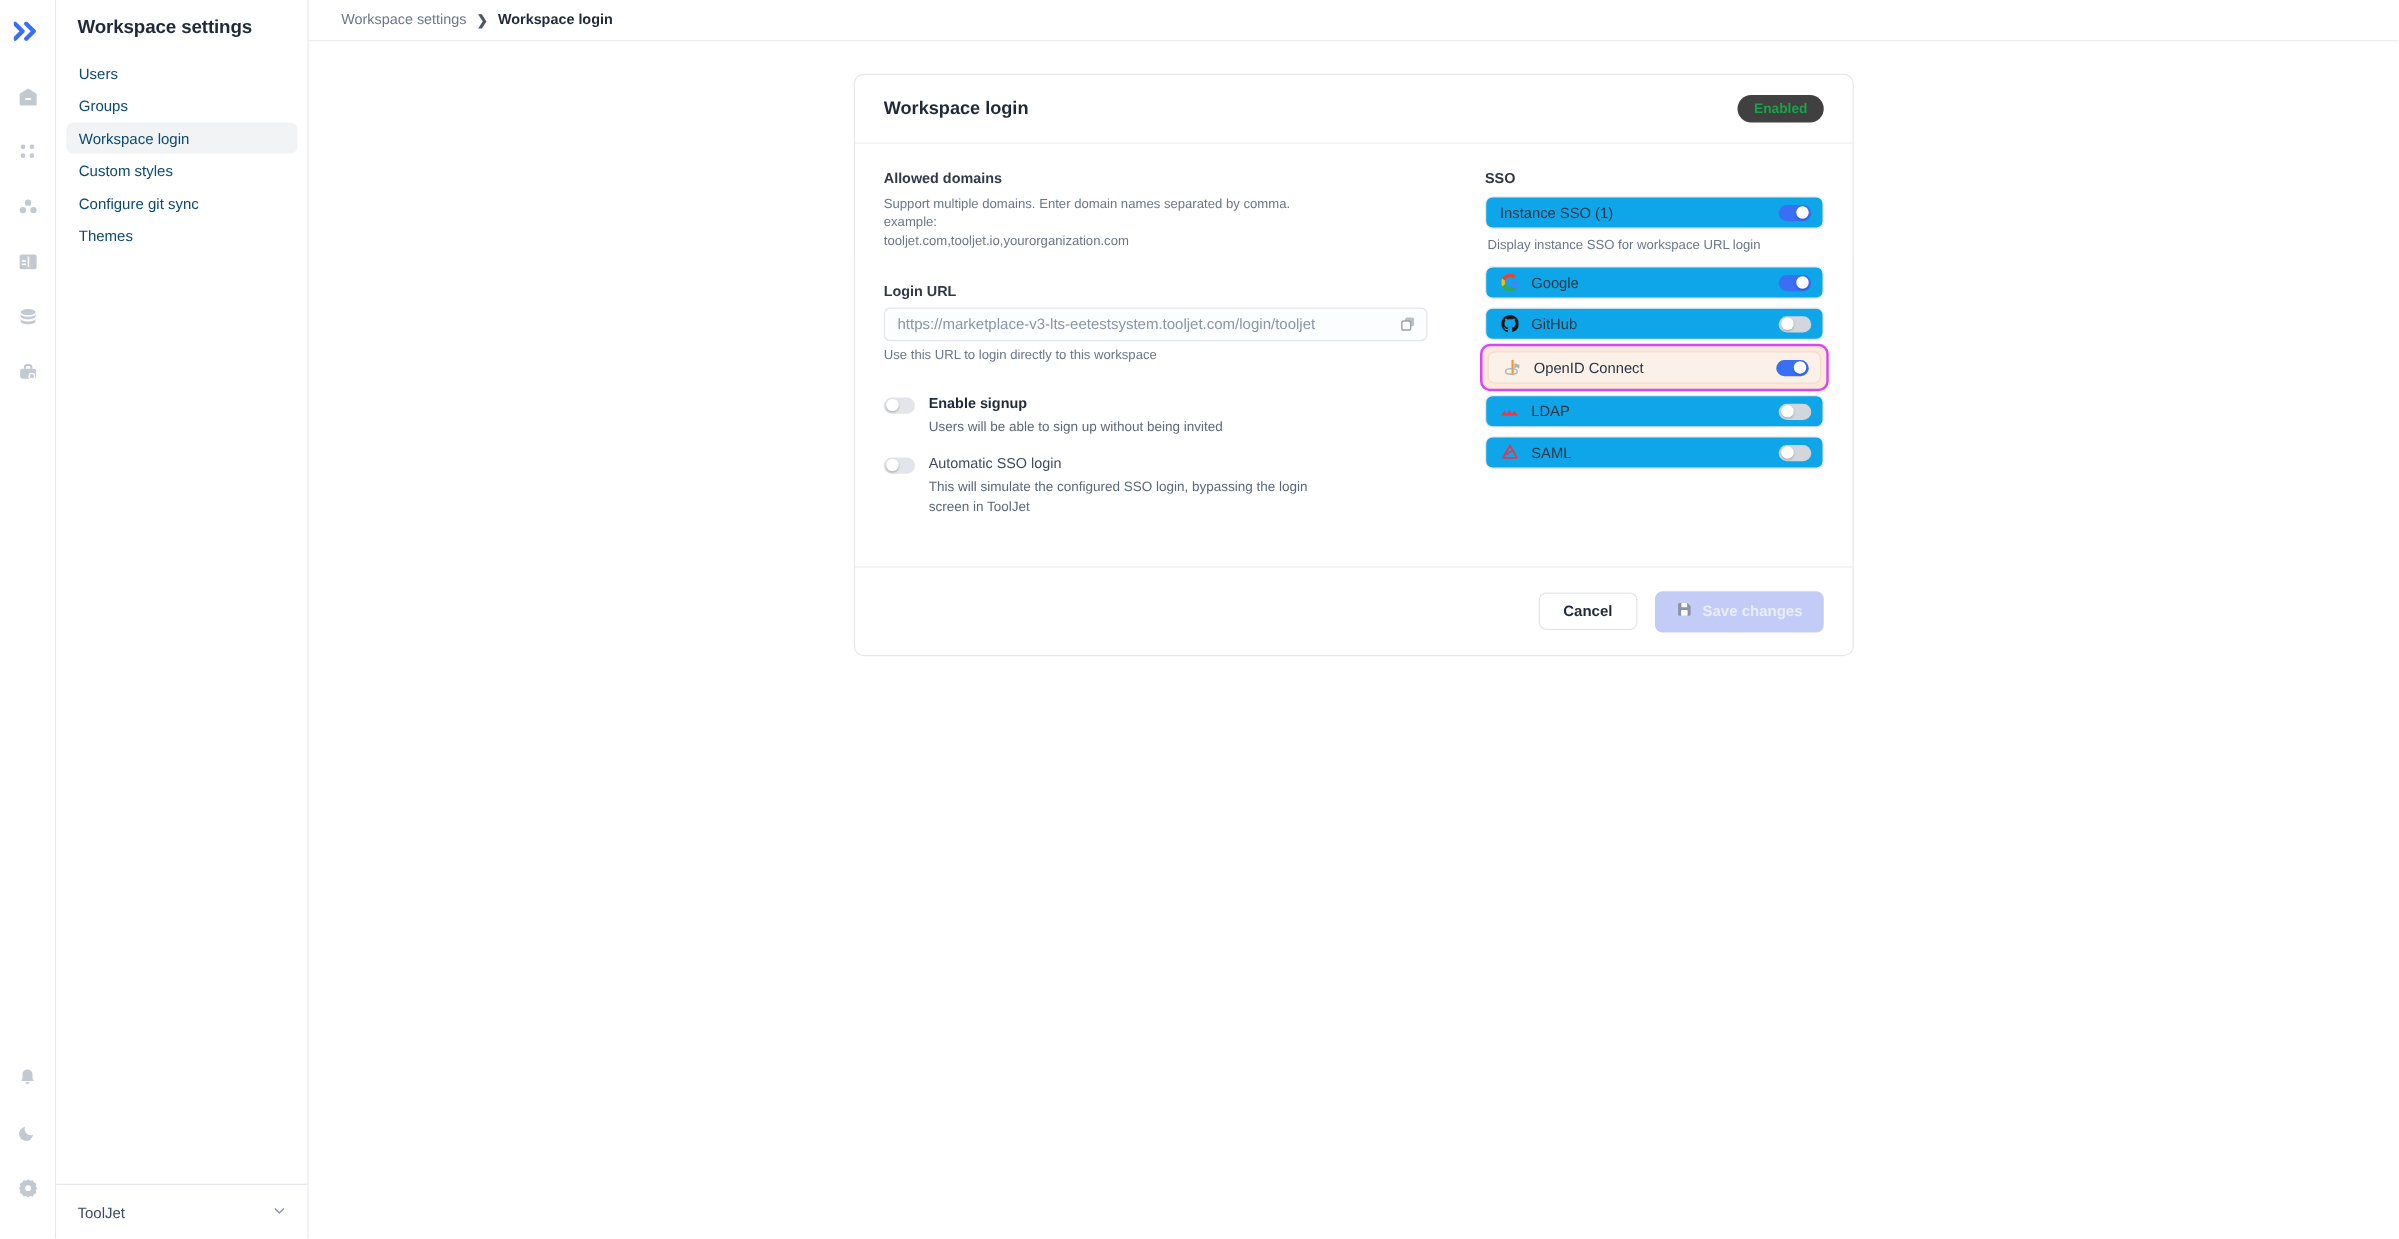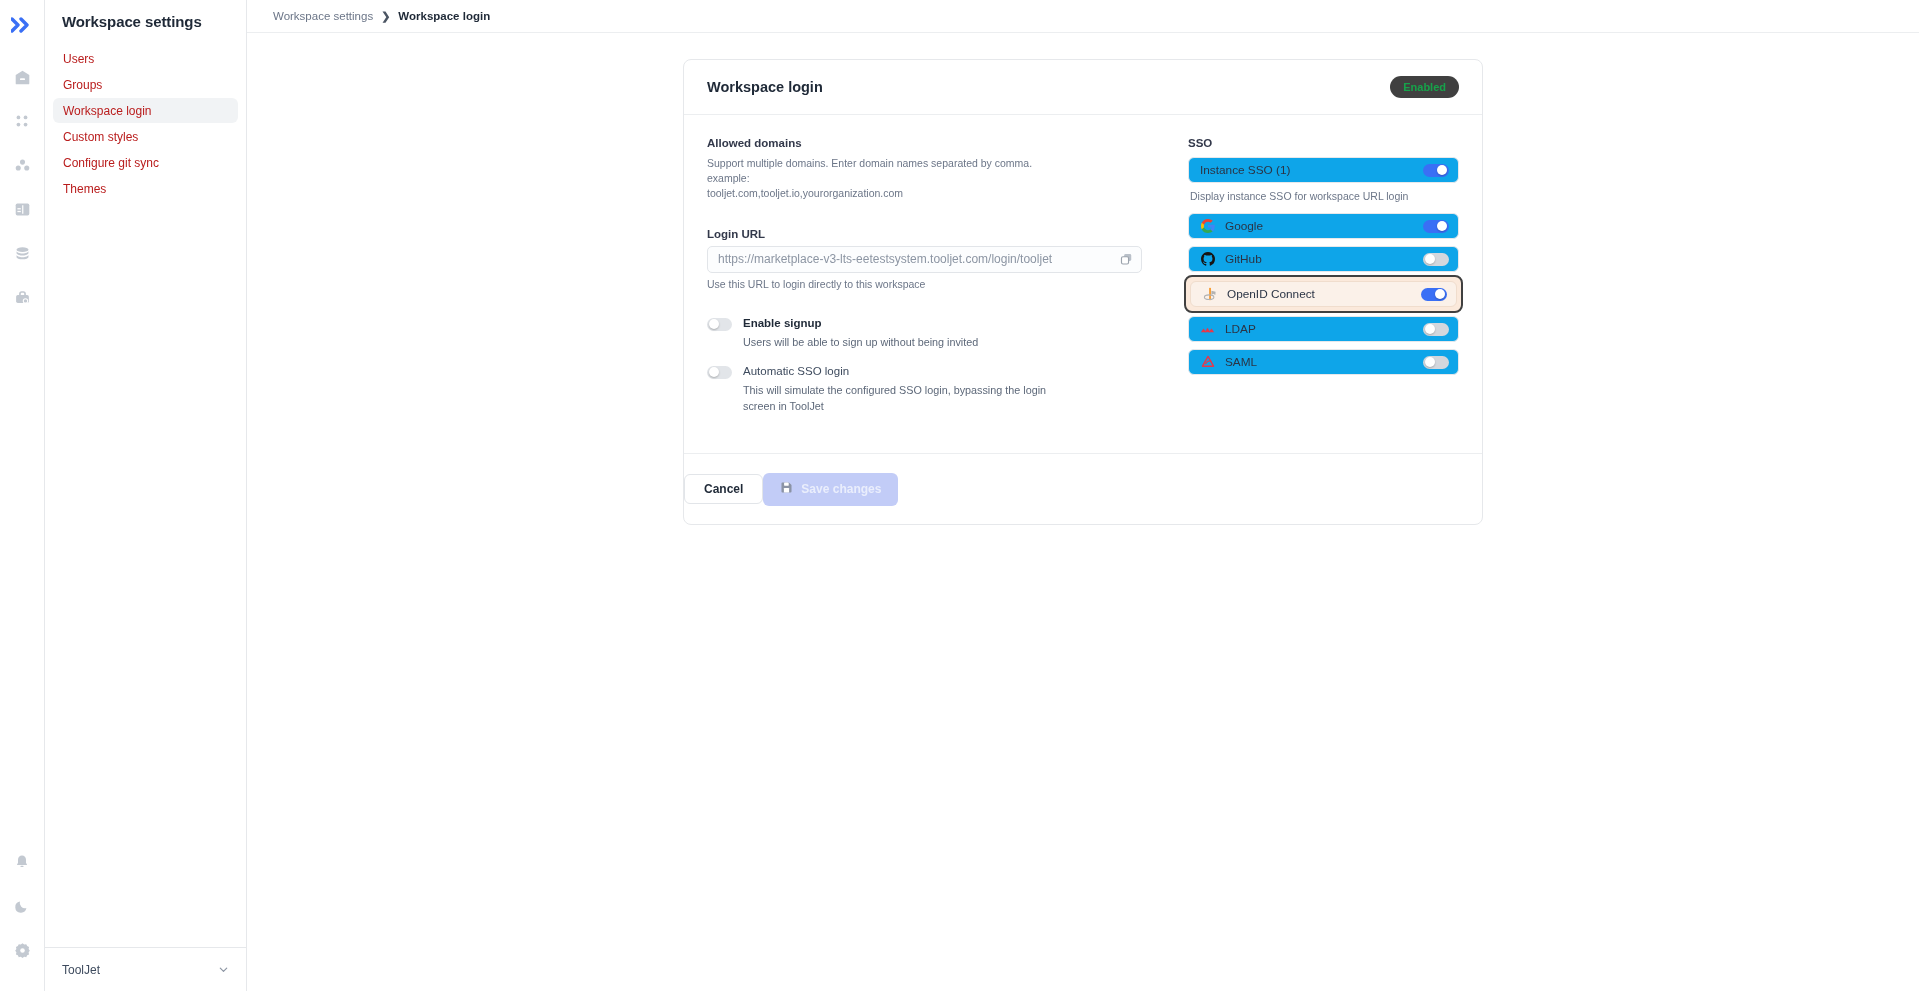--- a/index.html
+++ b/index.html
@@ -39,21 +39,21 @@
     display: flex; flex-direction: column;
   }
   .side-title {
     font-size: 15px; font-weight: 700; color: #1f2937;
     padding: 13px 0 0 17px; letter-spacing: -0.1px;
   }
   .side-nav { margin-top: 16px; padding: 0 8px; }
   .side-item {
     height: 25px; display: flex; align-items: center;
     padding: 0 10px; border-radius: 6px; cursor: pointer;
-    font-size: 12px; color: #b91c1c; margin-bottom: 1px; text-align: center;
+    font-size: 12px; color: #0c4a6e; margin-bottom: 1px; text-align: center;
   }
   .side-item.active { background: #f1f3f5; }
   .side-footer {
     margin-top: auto; border-top: 1px solid #e6e8eb;
     height: 44px; display: flex; align-items: center;
     padding: 0 17px; justify-content: space-between; cursor: pointer;
   }
   .side-footer-label { font-size: 12px; color: #3e4b5e; }
 
   
@@ -142,29 +142,29 @@
     position: relative; flex: 0 0 26px; cursor: pointer;
   }
   .tgl-b::after {
     content: ""; position: absolute; width: 10px; height: 10px; border-radius: 50%;
     background: #ffffff; top: 1.5px; left: 2px; box-shadow: 0 1px 2px rgba(0,0,0,.22);
   }
   .tgl-b.on { background: #3a6ff5; }
   .tgl-b.on::after { left: 14px; }
   .sso-note { font-size: 10.5px; color: #6c7688; margin: 4px 0 11px 2px; }
   .sso-highlight {
-    border: 2px solid #404040; border-radius: 8px; background: #fbe9db;
+    border: 2px solid #d946ef; border-radius: 8px; background: #fbe9db;
     padding: 4px; margin: -4px -4px 3px -4px;
   }
   .sso-highlight .sso-item { margin-bottom: 0; background: #fbf1e9; border-color: #f0ddcd; }
 
   .card-foot {
     height: 71px; border-top: 1px solid #eceef0;
-    display: flex; align-items: center; justify-content: flex-start;
-    padding-right: 23px; gap: 0;
+    display: flex; align-items: center; justify-content: flex-end;
+    padding-right: 23px; gap: 14px;
   }
   .btn-cancel {
     height: 30px; padding: 0 19px; border: 1px solid #e2e5e9; border-radius: 6px;
     background: #ffffff; font-size: 12px; font-weight: 700; color: #1f2937;
     cursor: pointer; font-family: "Liberation Sans", sans-serif;
   }
   .btn-save {
     height: 33px; padding: 0 17px; border: none; border-radius: 6px;
     background: #c2ccf7; color: #eaeefc; font-size: 12px; font-weight: 700;
     display: flex; align-items: center; gap: 8px; cursor: default;

